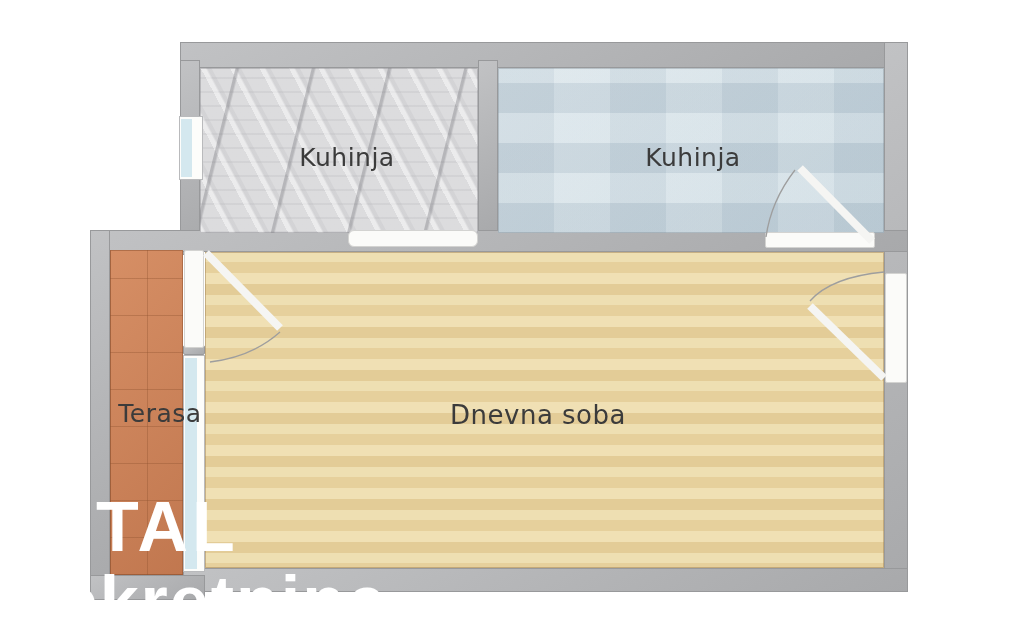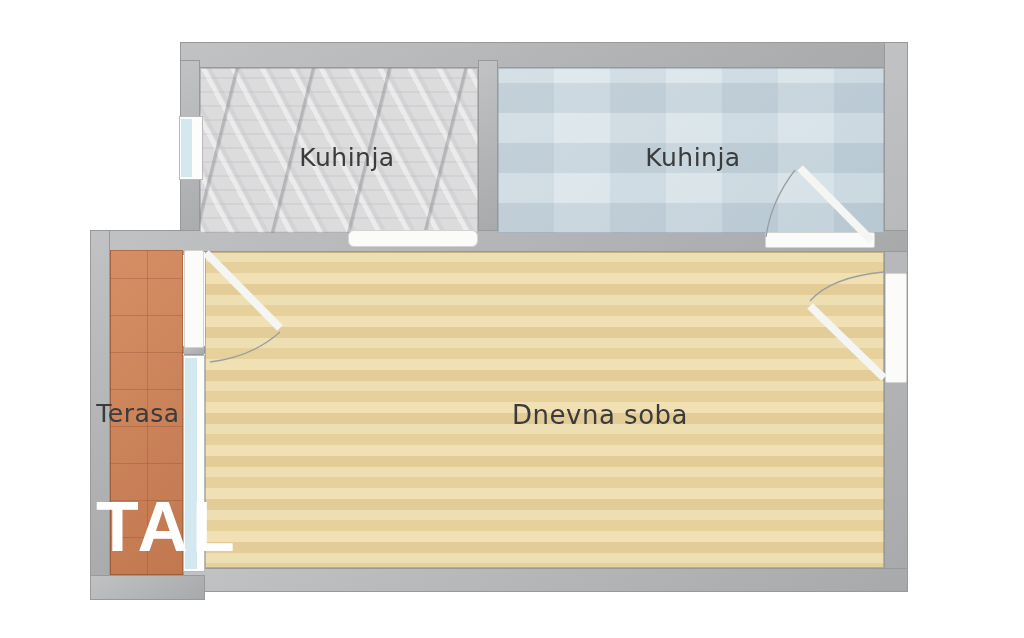--- a/index.html
+++ b/index.html
@@ -107,20 +107,21 @@
 
     <path d="M 810 301 Q 831 277 884 272" fill="none" stroke="#9e9e9e" stroke-width="1.3"></path>
     <line x1="884" y1="378" x2="810" y2="306" stroke="#f5f5f3" stroke-width="8"></line>
 
     <path d="M 795 170 Q 771 201 766 237" fill="none" stroke="#9e9e9e" stroke-width="1.3"></path>
     <line x1="872" y1="241" x2="800" y2="168" stroke="#f5f5f3" stroke-width="8"></line>
   </svg>
 
   <div class="room-label" style="left:247px;top:142px;width:200px;">Kuhinja</div>
   <div class="room-label" style="left:593px;top:142px;width:200px;">Kuhinja</div>
-  <div class="room-label" style="left:388px;top:400px;width:300px;font-size:26px;text-align:right;">
+  <div class="room-label" style="left:388px;top:400px;width:300px;font-size:26px;">
     <div>Dnevna soba</div>
   </div>
-  <div class="room-label" style="left:88px;top:398px;width:100px;">Terasa</div>
+  <div class="room-label" style="left:110px;top:398px;width:100px;">Terasa</div>
 
   <div class="watermark" style="left:-8px;top:492px;">TOTAL</div>
+  <div class="watermark" style="left:14px;top:566px;letter-spacing:2px;">nekretnine</div>
 
 </div>
 
 </body></html>

